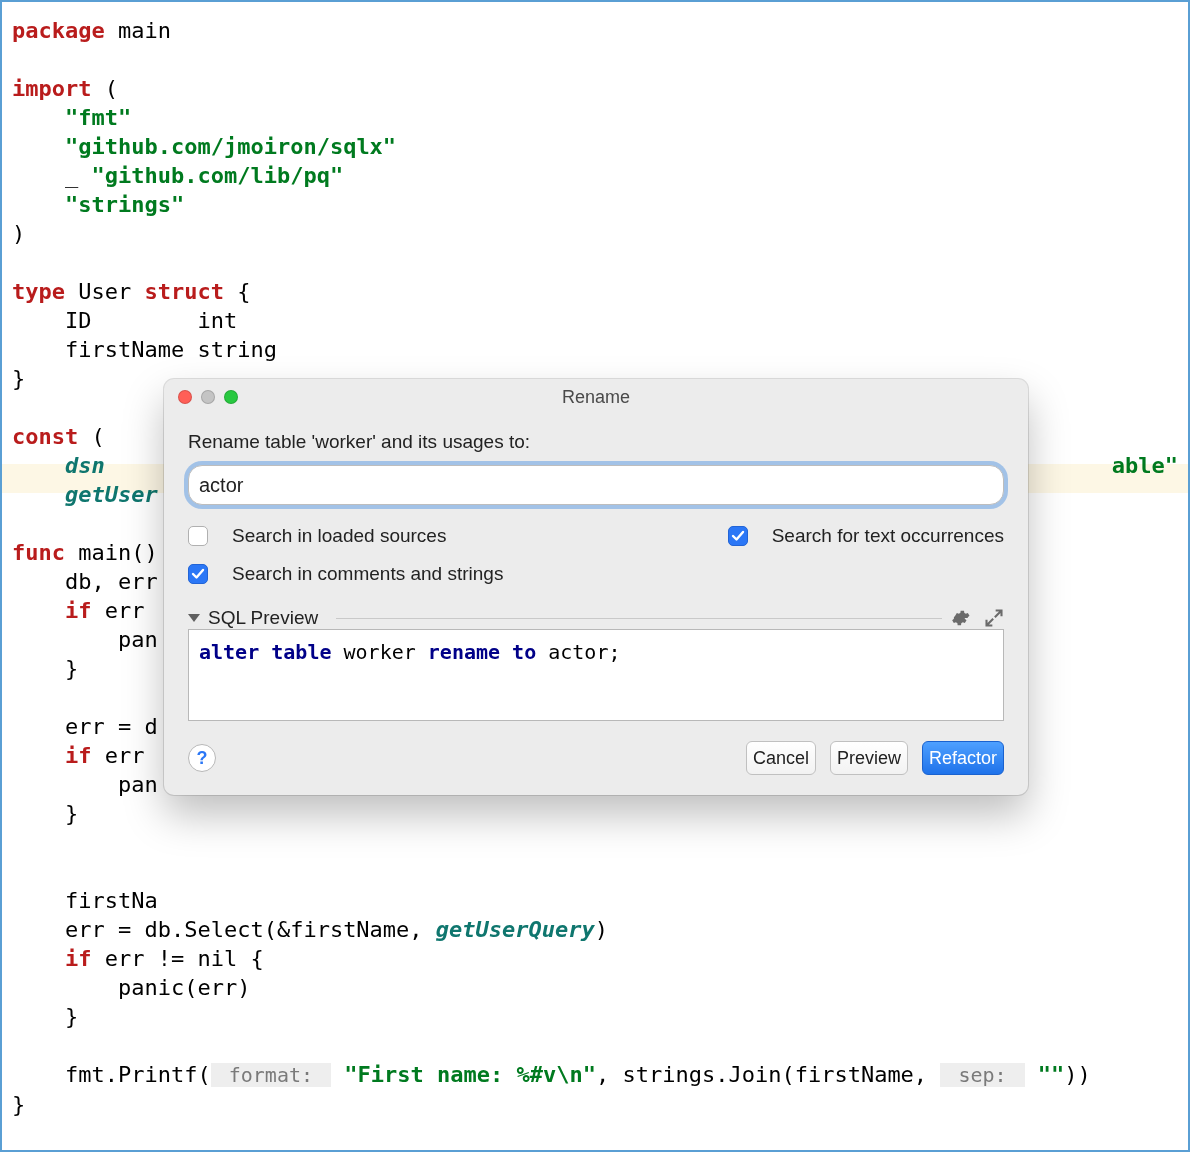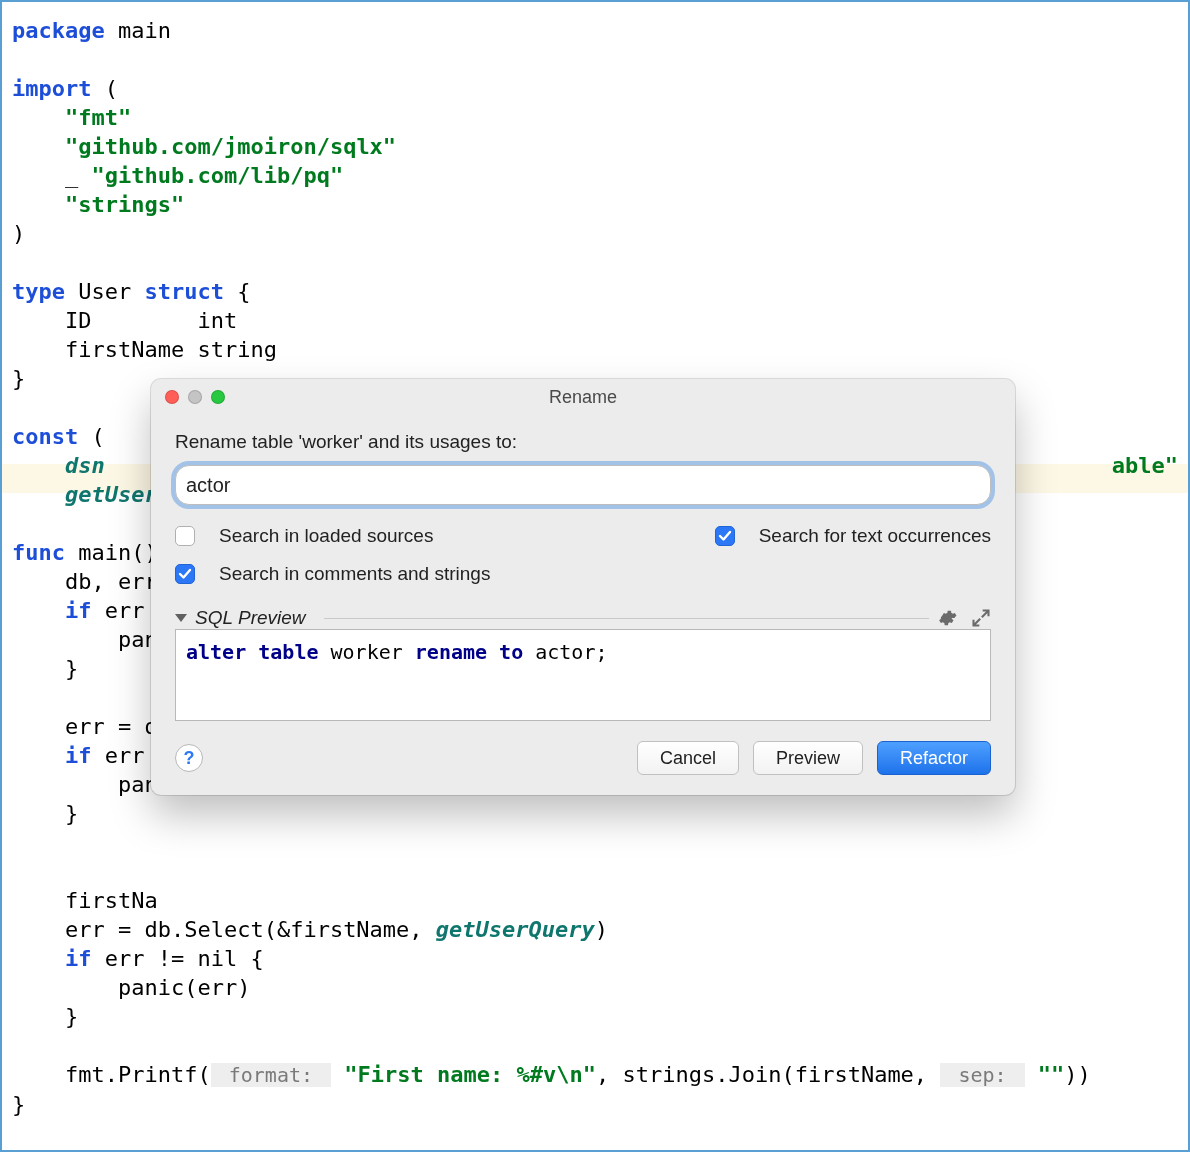--- a/index.html
+++ b/index.html
@@ -6,29 +6,29 @@
   html, body { width: 1190px; height: 1152px; font-family: "Menlo", "Consolas", monospace; background: #ffffff; }
   body { position: relative; border: 2px solid #5a9fd4; overflow: hidden; }
 
   .editor {
     position: absolute; left: 0; top: 0; width: 100%; height: 100%;
     padding: 14px 10px;
     font-size: 22px; line-height: 29px;
     white-space: pre; color: #000;
     font-family: "Menlo","Consolas",monospace;
   }
-  .kw { color: #1d4ed8; font-weight: bold; }
+  .kw { color: #b91c1c; font-weight: bold; }
   .str { color: #007a1f; font-weight: bold; }
   .const { color: #0f766e; font-style: italic; font-weight: bold; }
   .hint { background: #eeeeee; color: #7a7a7a; border-radius: 0; padding: 0 6px; font-style: normal; font-weight: normal; font-size: 20px; }
   .highlight-line { position: absolute; left: 0; right: 0; background: #fdf7e5; height: 29px; z-index: 0; }
 
   .dialog {
     position: absolute;
-    left: 149px; top: 377px;
+    left: 162px; top: 377px;
     width: 864px;
     background: #ececec;
     border-radius: 10px;
     box-shadow: 0 20px 40px rgba(0,0,0,0.25), 0 0 0 1px rgba(0,0,0,0.12);
     font-family: -apple-system, BlinkMacSystemFont, "Helvetica Neue", Arial, sans-serif;
     z-index: 10;
   }
   .titlebar {
     height: 36px; position: relative; text-align: center;
     border-bottom: none;
@@ -51,36 +51,36 @@
   }
   .checkrow { display: flex; margin-top: 20px; gap: 40px; }
   .ck { display: flex; align-items: center; gap: 24px; font-size: 19px; color: #222; }
   .ckbox { width: 20px; height: 20px; border-radius: 5px; border: 1px solid #b0b0b0; background: #fff; display:inline-flex; align-items:center; justify-content:center; }
   .ckbox.checked { background: #2b77f6; border-color: #2264d6; }
   .ckbox.checked svg { display:block; }
   .ckbox svg { display:none; width: 14px; height: 14px; }
 
   .section-hdr { display: flex; align-items: center; margin-top: 22px; gap: 8px; }
   .disclosure { width: 0; height: 0; border-left: 6px solid transparent; border-right: 6px solid transparent; border-top: 8px solid #606060; }
-  .section-title { font-size: 19px; color: #222; font-style: italic; }
+  .section-title { font-size: 19px; color: #222; }
   .hdr-line { flex: 1; height: 1px; background: #c9c9c9; margin-left: 10px; }
   .hdr-icons { display:flex; gap: 14px; align-items:center; }
   .gear, .expand { width: 20px; height: 20px; color: #666; cursor: pointer; }
 
   .preview-box {
     margin-top: 0; background: #ffffff; border: 1px solid #b8b8b8;
     width: 100%; height: 92px; padding: 8px 10px;
     font-family: "Menlo","Consolas",monospace; font-size: 20px; line-height: 28px;
   }
   .sqlkw { color: #000088; font-weight: bold; }
 
   .dlg-footer { display:flex; align-items:center; padding: 18px 24px 20px 24px; gap: 14px; }
   .help-btn { width: 28px; height: 28px; border-radius: 50%; border: 1px solid #b8b8b8; background: #fff; color: #2b77f6; font-size: 18px; font-weight: bold; display:flex; align-items:center; justify-content:center; cursor:pointer; }
   .spacer { flex: 1; }
-  .btn { height: 34px; padding: 0 22px; border-radius: 6px; font-size: 18px; cursor: pointer; border: 1px solid #c0c0c0; background: linear-gradient(#ffffff,#f2f2f2); color:#222; }
+  .btn { height: 34px; padding: 0 6px; border-radius: 6px; font-size: 18px; cursor: pointer; border: 1px solid #c0c0c0; background: linear-gradient(#ffffff,#f2f2f2); color:#222; }
   .btn.primary { background: linear-gradient(#4ea0ff,#1e72ea); color: #fff; border-color: #1a62cf; }
 </style>
 </head>
 <body>
 
 <div class="highlight-line" style="top: 462px;"></div>
 
 <pre class="editor"><span class="kw">package</span><span> main</span>
 
 <span class="kw">import</span><span> (</span>

